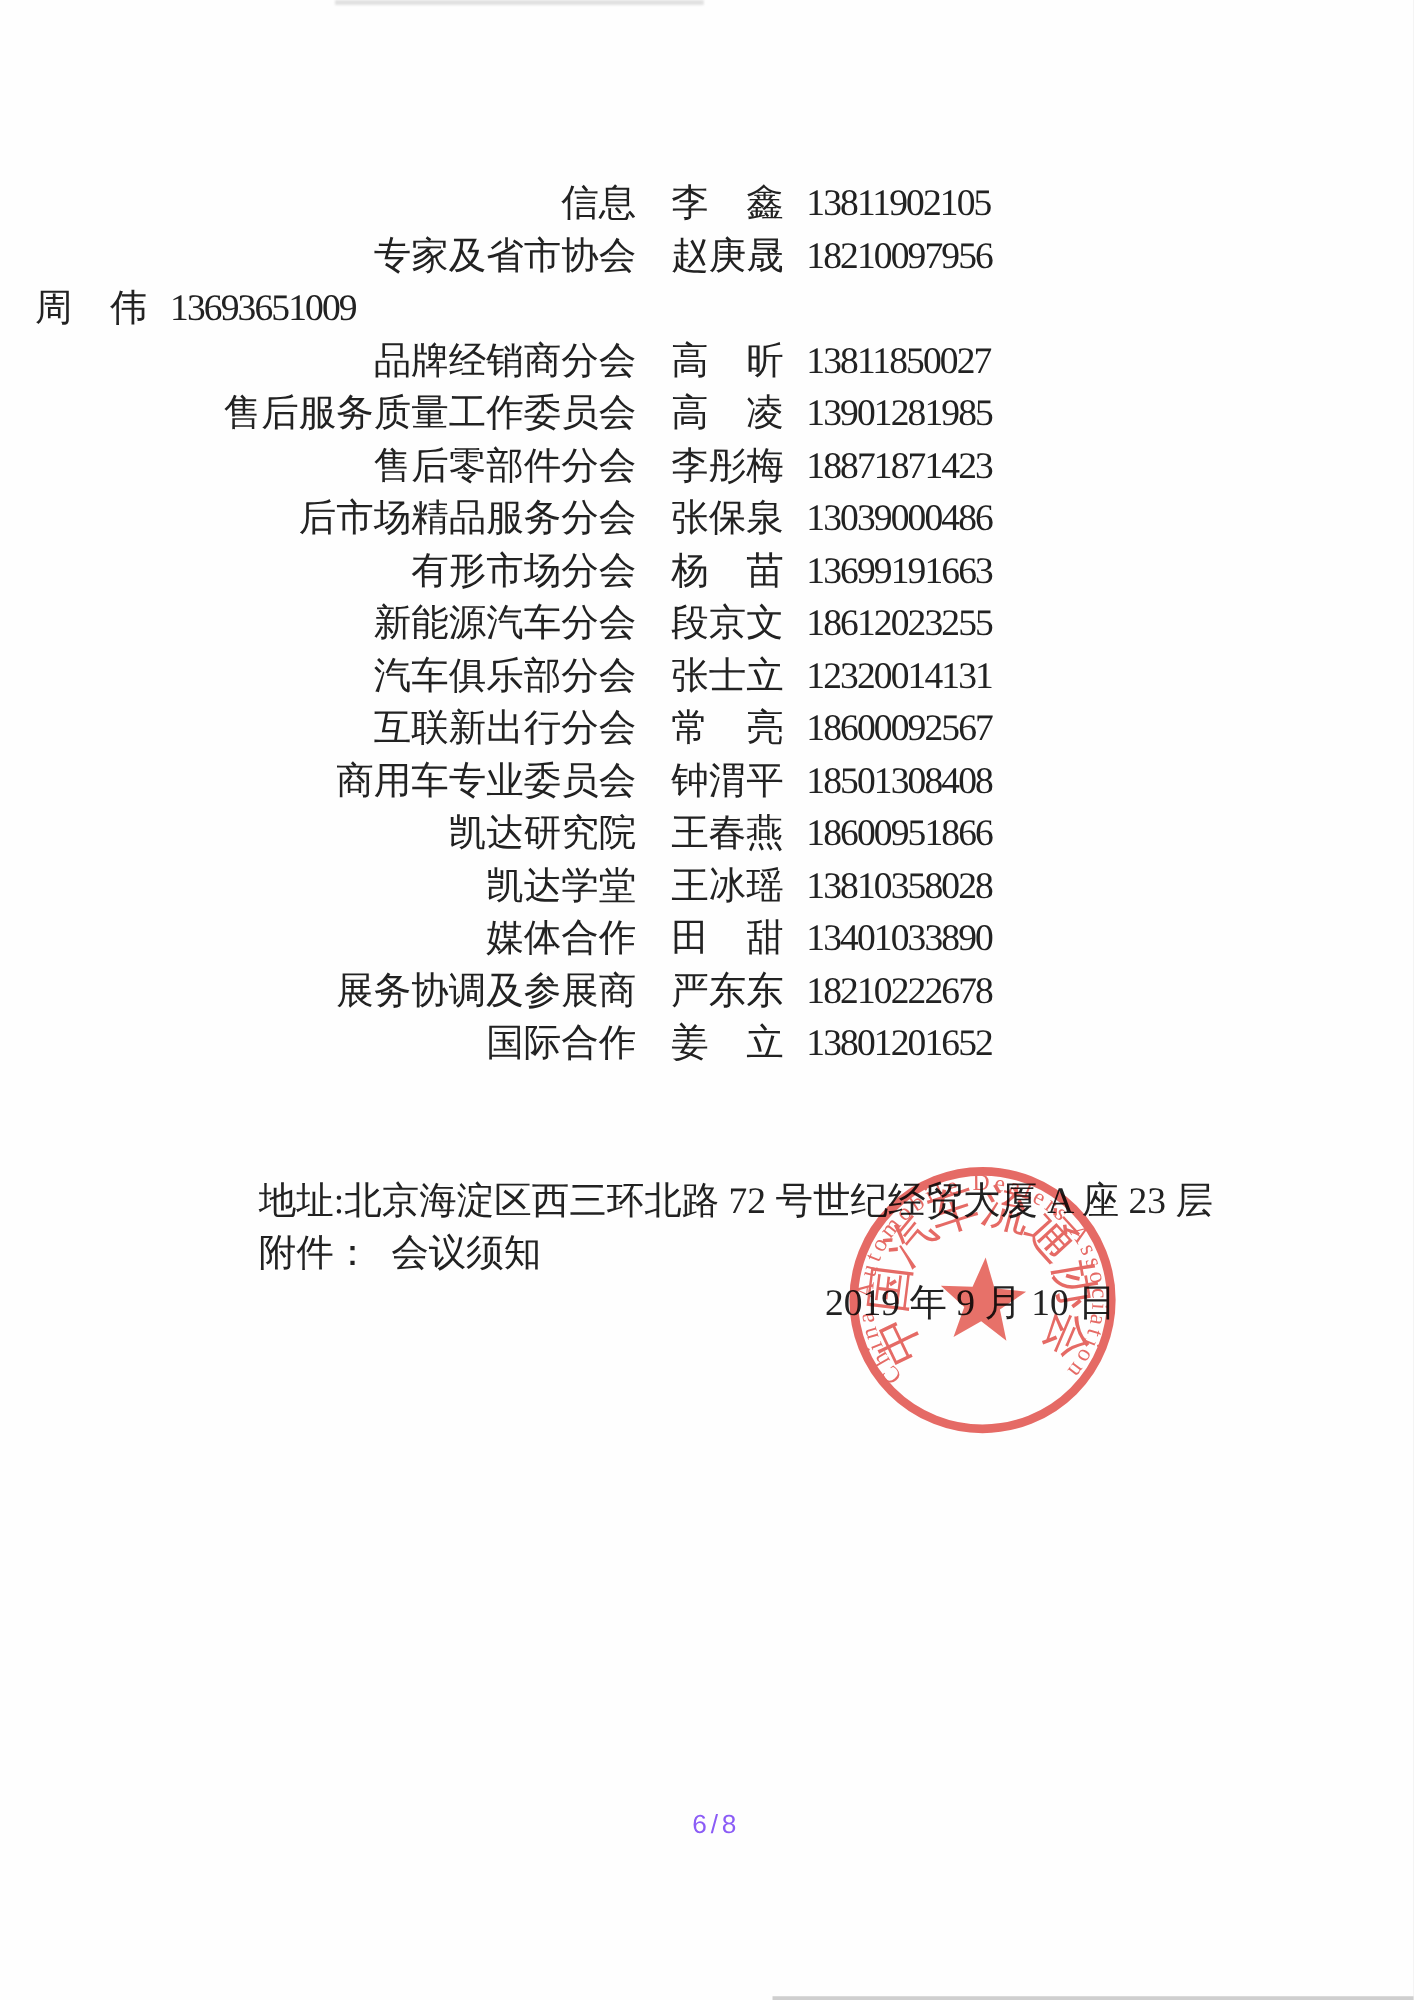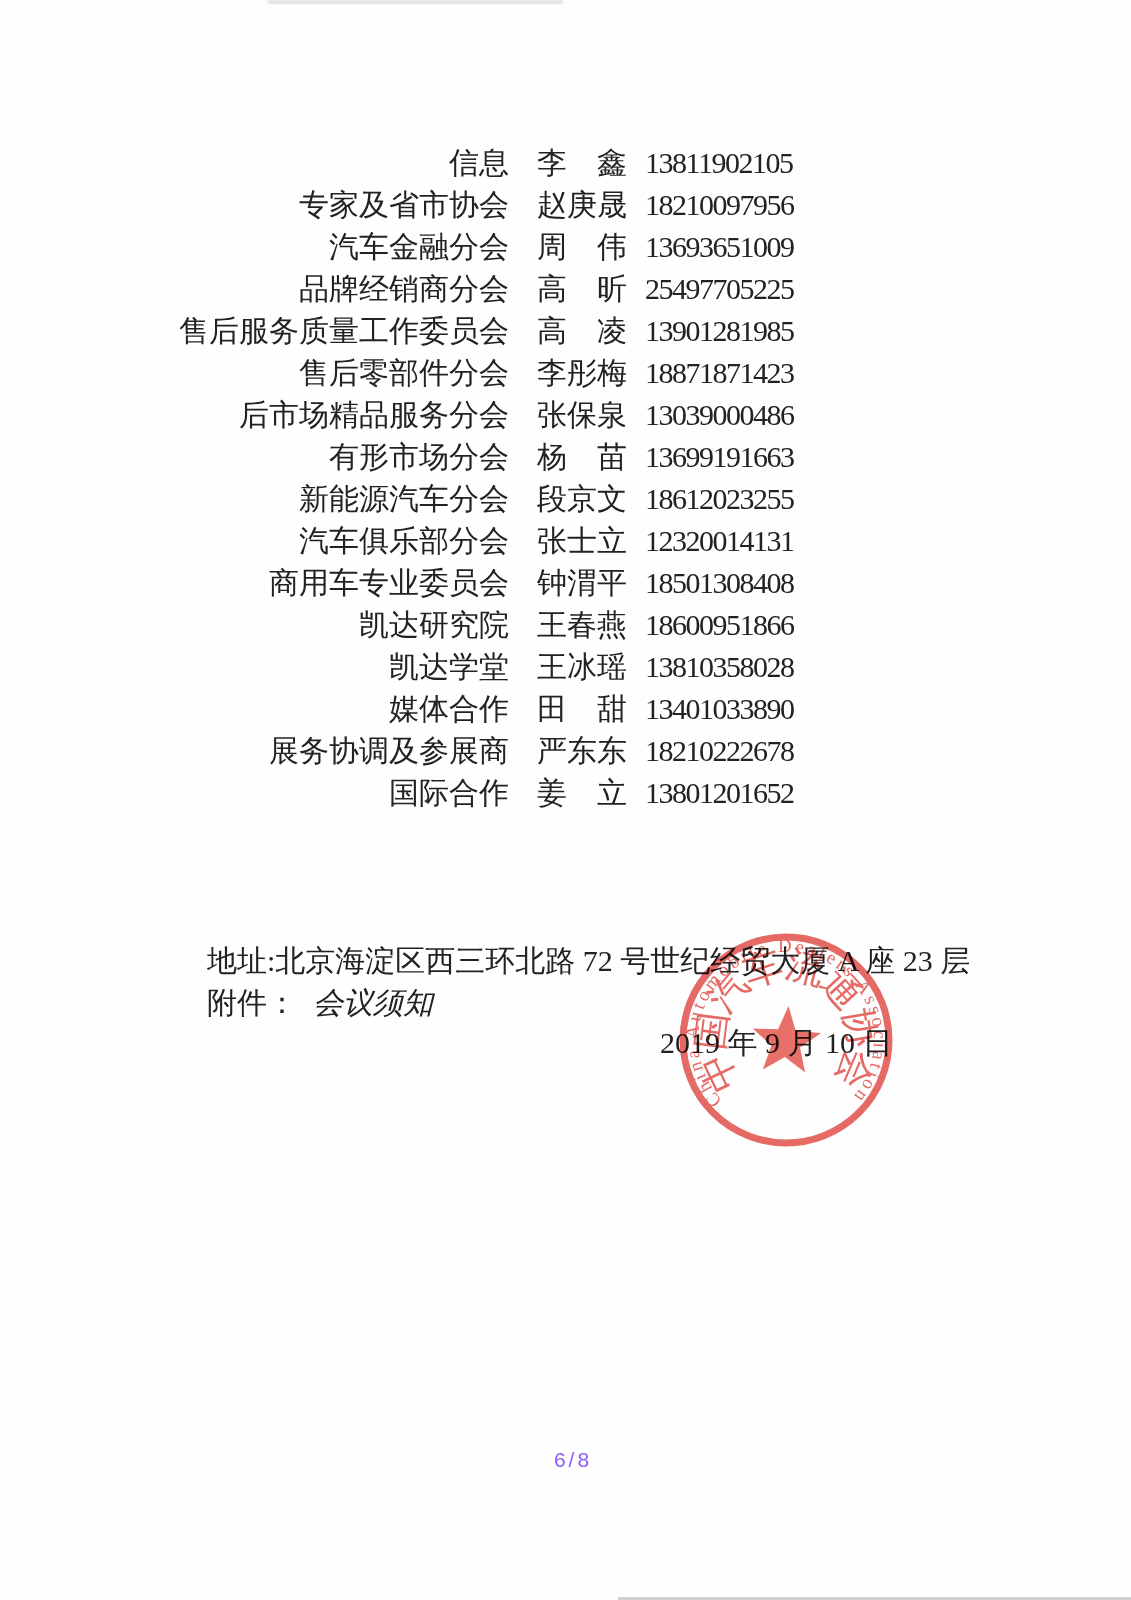--- a/index.html
+++ b/index.html
@@ -23,21 +23,21 @@
   }
   
   .contact-table{position:absolute;left:0;top:142px;width:800px;}
   .row{display:flex;height:42px;align-items:center;font-size:30px;line-height:42px;}
   .dept{display:block;width:509px;text-align:right;white-space:nowrap;}
   .name{display:block;width:90px;margin-left:28px;text-align:justify;text-align-last:justify;white-space:nowrap;}
   .phone{display:block;margin-left:18px;letter-spacing:-1.5px;white-space:nowrap;text-align:right;}
   
   .address-line{position:absolute;left:207px;top:940px;height:42px;line-height:42px;font-size:30px;white-space:nowrap;}
   .attachment-line{position:absolute;left:207px;top:982px;height:42px;line-height:42px;font-size:30px;white-space:nowrap;}
-  .attachment-line .attachment-text{margin-left:16px;font-style:italic;}
+  .attachment-line .attachment-text{margin-left:16px;}
   .date-line{position:absolute;left:660px;top:1022px;height:42px;line-height:42px;font-size:30px;white-space:nowrap;z-index:1;}
   
   .stamp{
     position:absolute;left:676px;top:930px;width:220px;height:220px;
     z-index:5;mix-blend-mode:multiply;opacity:.85;
   }
   
   .page-number{
     position:absolute;left:528px;top:1448px;width:90px;
     text-align:center;font-family:"Liberation Sans","DejaVu Sans",sans-serif;
@@ -57,28 +57,27 @@
       <span class="dept">信息</span>
       <span class="name">李　鑫</span>
       <span class="phone">13811902105</span>
     </div>
     <div class="row">
       <span class="dept">专家及省市协会</span>
       <span class="name">赵庚晟</span>
       <span class="phone">18210097956</span>
     </div>
     <div class="row">
-      <span class="dept">汽车金融分会</span>
       <span class="name">周　伟</span>
       <span class="phone">13693651009</span>
     </div>
     <div class="row">
       <span class="dept">品牌经销商分会</span>
       <span class="name">高　昕</span>
-      <span class="phone">25497705225</span>
+      <span class="phone">13811850027</span>
     </div>
     <div class="row">
       <span class="dept">售后服务质量工作委员会</span>
       <span class="name">高　凌</span>
       <span class="phone">13901281985</span>
     </div>
     <div class="row">
       <span class="dept">售后零部件分会</span>
       <span class="name">李彤梅</span>
       <span class="phone">18871871423</span>
@@ -95,20 +94,25 @@
     </div>
     <div class="row">
       <span class="dept">新能源汽车分会</span>
       <span class="name">段京文</span>
       <span class="phone">18612023255</span>
     </div>
     <div class="row">
       <span class="dept">汽车俱乐部分会</span>
       <span class="name">张士立</span>
       <span class="phone">12320014131</span>
+    </div>
+    <div class="row">
+      <span class="dept">互联新出行分会</span>
+      <span class="name">常　亮</span>
+      <span class="phone">18600092567</span>
     </div>
     <div class="row">
       <span class="dept">商用车专业委员会</span>
       <span class="name">钟渭平</span>
       <span class="phone">18501308408</span>
     </div>
     <div class="row">
       <span class="dept">凯达研究院</span>
       <span class="name">王春燕</span>
       <span class="phone">18600951866</span>

